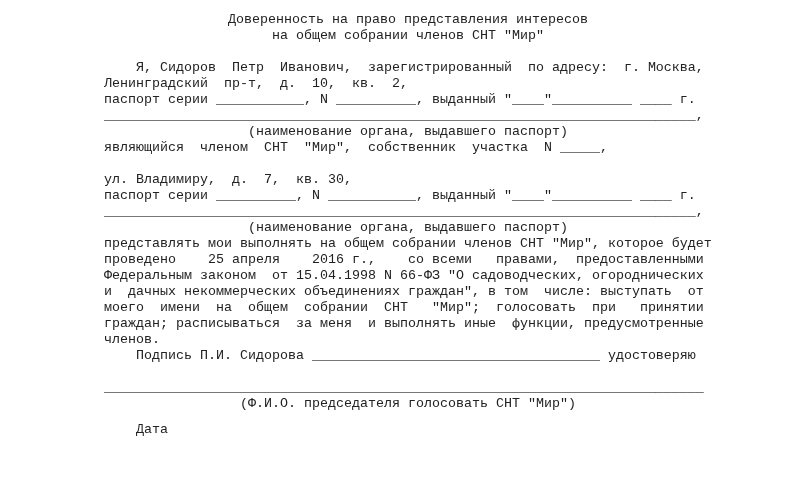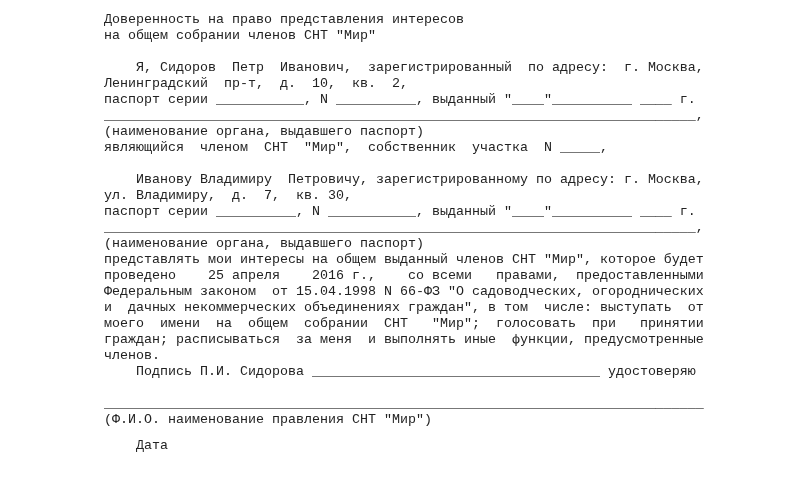--- a/index.html
+++ b/index.html
@@ -18,21 +18,21 @@
     font-size: 13.33px;
     line-height: 16px;
     padding: 12px 87px 0 104px;
     overflow: hidden;
   }
   .line {
     white-space: pre;
     height: 16px;
   }
   .center {
-    text-align: left;
+    text-align: center;
   }
   .spacer {
     height: 16px;
   }
   .mt8  { margin-top: 8px;  }
   .mt9  { margin-top: 10px;  }
 </style>
 </head>
 <body>
 
@@ -46,36 +46,35 @@
   <div class="line">    Я, Сидоров  Петр  Иванович,  зарегистрированный  по адресу:  г. Москва,</div>
   <div class="line">Ленинградский  пр-т,  д.  10,  кв.  2,</div>
   <div class="line">паспорт серии ___________, N __________, выданный "____"__________ ____ г.</div>
   <div class="line">__________________________________________________________________________,</div>
   <div class="line center">(наименование органа, выдавшего паспорт)</div>
   <div class="line">являющийся  членом  СНТ  "Мир",  собственник  участка  N _____,</div>
 
 
   <div class="spacer"></div>
 
-  <div class="line">    Иванову Владимиру  Петровичу, зарегистрированному по адресу: г. Москва,</div>
   <div class="line">ул. Владимиру,  д.  7,  кв. 30,</div>
   <div class="line">паспорт серии __________, N ___________, выданный "____"__________ ____ г.</div>
   <div class="line">__________________________________________________________________________,</div>
   <div class="line center">(наименование органа, выдавшего паспорт)</div>
 
-  <div class="line">представлять мои интересы на общем выданный членов СНТ "Мир", которое будет</div>
+  <div class="line">представлять мои выполнять на общем собрании членов СНТ "Мир", которое будет</div>
   <div class="line">проведено    25 апреля    2016 г.,    со всеми   правами,  предоставленными</div>
   <div class="line">Федеральным законом  от 15.04.1998 N 66-ФЗ "О садоводческих, огороднических</div>
   <div class="line">и  дачных некоммерческих объединениях граждан", в том  числе: выступать  от</div>
   <div class="line">моего  имени  на  общем  собрании  СНТ   "Мир";  голосовать  при   принятии</div>
   <div class="line">граждан; расписываться  за меня  и выполнять иные  функции, предусмотренные</div>
   <div class="line">членов.</div>
 
   <div class="line">    Подпись П.И. Сидорова ____________________________________ удостоверяю</div>
 
   <div class="spacer"></div>
 
   <div class="line">___________________________________________________________________________</div>
-  <div class="line center">(Ф.И.О. наименование правления СНТ "Мир")</div>
+  <div class="line center">(Ф.И.О. председателя голосовать СНТ "Мир")</div>
 
   <div class="line mt9">    Дата</div>
 
 </div>
 
 </body></html>

